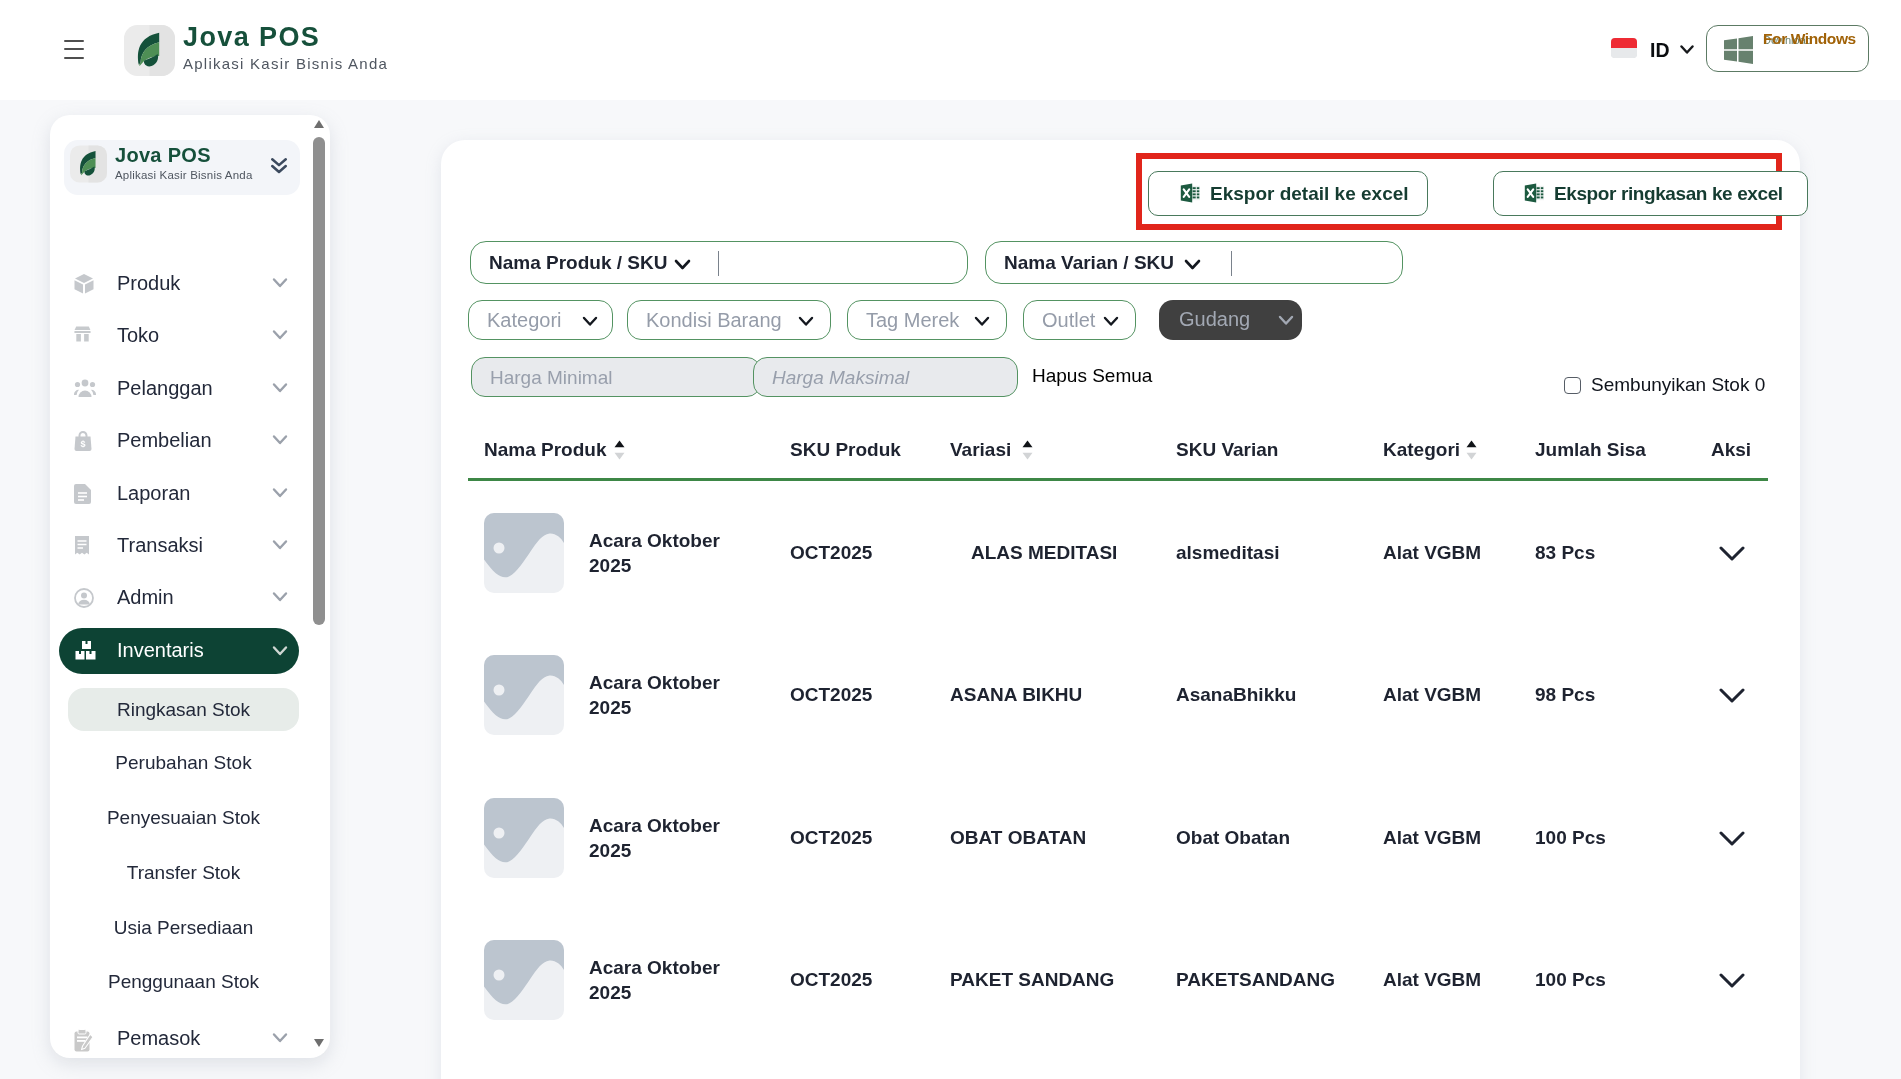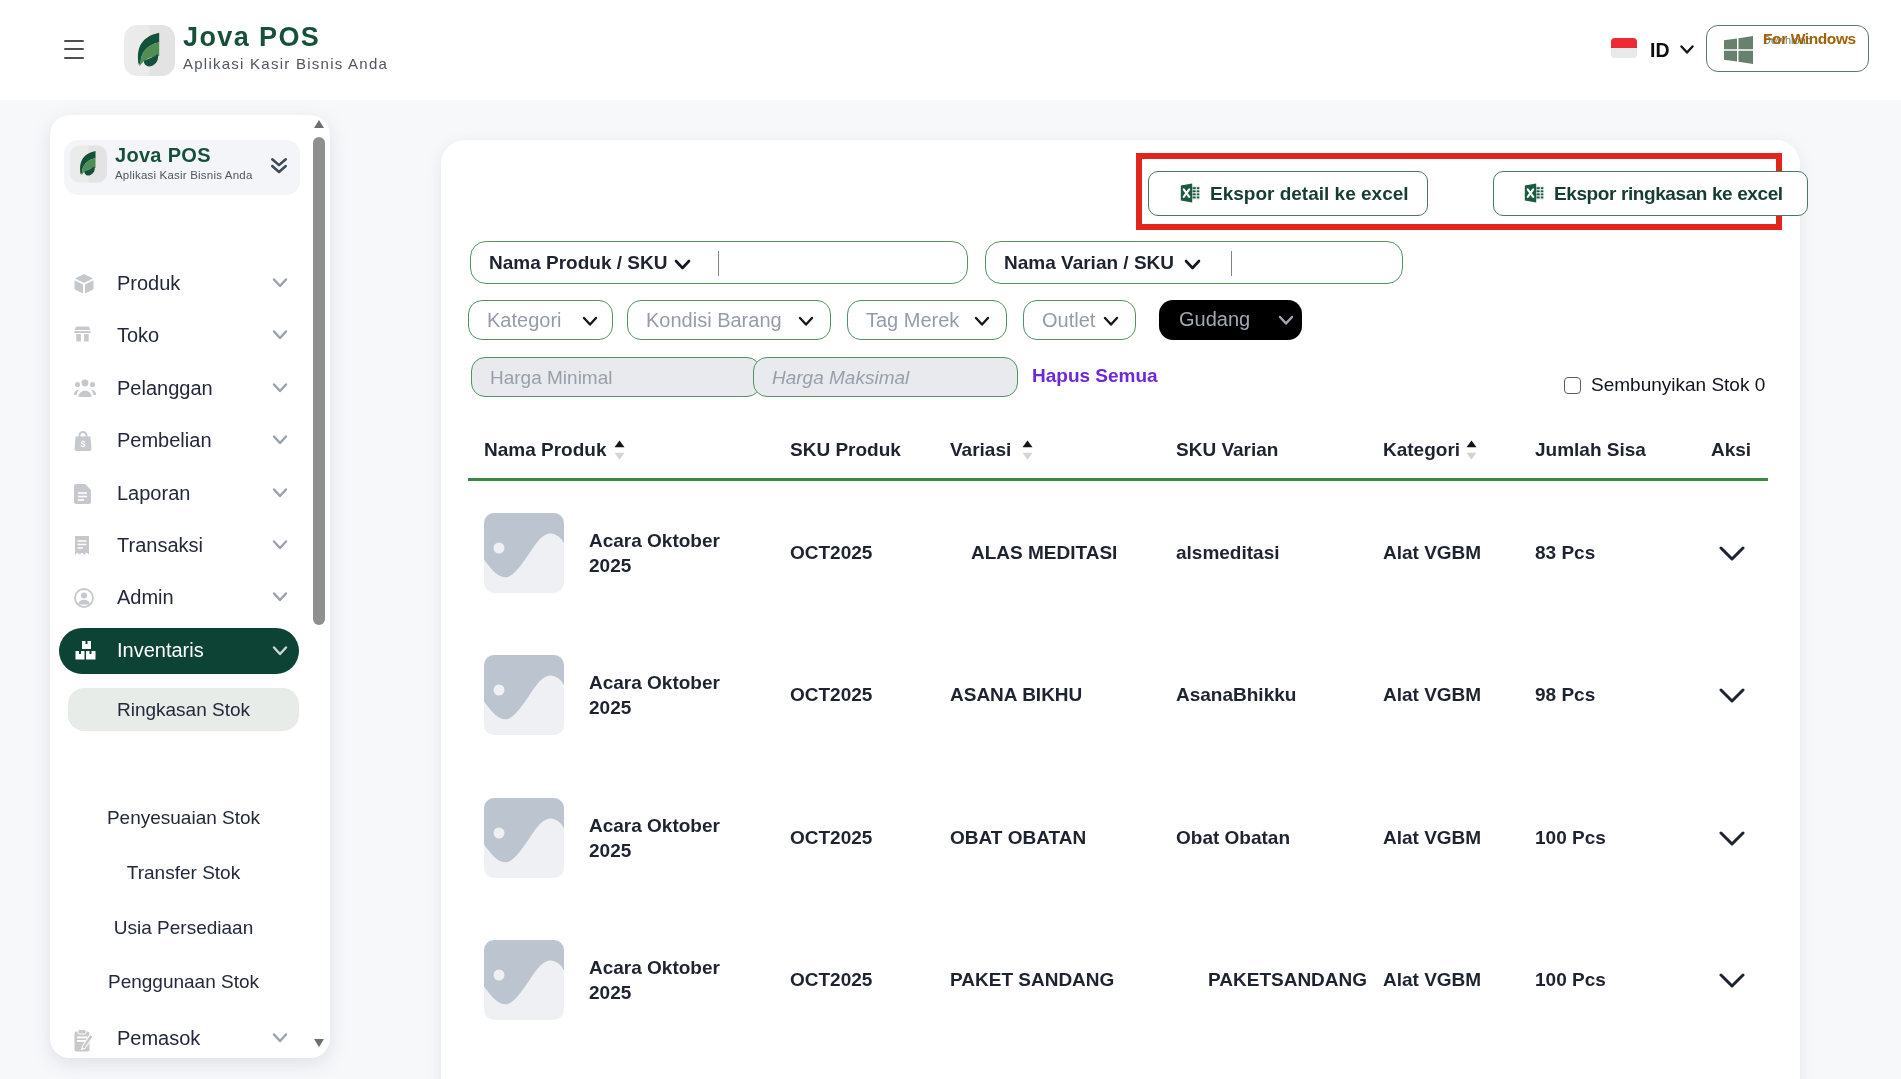--- a/index.html
+++ b/index.html
@@ -53,21 +53,21 @@
 
 .fbox1 { position:absolute; top:241px; height:43px; border:1px solid #549362; border-radius:16px; background:#fff; }
 .fbox1 .lab { position:absolute; top:10px; font-size:19px; font-weight:600; color:#1e2330; white-space:nowrap; }
 .fbox1 .caret { position:absolute; top:9px; width:1.2px; height:25px; background:#7a828c; }
 
 .pill { position:absolute; top:300px; height:40px; border:1px solid #549362; border-radius:14px; background:#fff; }
 .pill .lab { position:absolute; top:8px; font-size:20px; color:#959ca9; white-space:nowrap; }
 .pill2 { position:absolute; top:357px; height:40px; border:1px solid #549362; border-radius:14px; background:#e8eaed; }
 .pill2 .lab { position:absolute; left:18px; top:9px; font-size:19px; color:#989fac; white-space:nowrap; }
 
-#hapus { position:absolute; left:1032px; top:365px; font-size:19px; font-weight:700; color:#6d28d9; }
+#hapus { position:absolute; left:1032px; top:365px; font-size:19px; font-weight:400; color:#000000; }
 #cbx { position:absolute; left:1564px; top:377px; width:17px; height:17px; border:1.5px solid #565d66; border-radius:4px; background:#fff; }
 #cbxlab { position:absolute; left:1591px; top:374px; font-size:19px; color:#10141c; }
 
 .th { position:absolute; top:439px; font-size:19px; font-weight:700; color:#1e2330; }
 #greenline { position:absolute; left:468px; top:478px; width:1300px; height:3px; background:#3d8746; }
 
 .cell { position:absolute; font-size:19px; font-weight:600; color:#1e2330; white-space:nowrap; }
 .ph { position:absolute; left:484px; width:80px; height:80px; }
 .rowch { position:absolute; left:1719px; }
 </style>
@@ -223,20 +223,21 @@
           <path d="M11 11 h9.5 v8.5 H11 Z M14.5 11 h2 v3 h-2 Z" fill-rule="evenodd"></path>
         </g>
       </svg>
     <div class="mtx">Inventaris</div>
     <svg class="mch" width="16" height="12" viewBox="0 0 16 12">
         <path d="M2 2.5 L8 9 L14 2.5" fill="none" stroke="#cfd6d2" stroke-width="2.4" stroke-linecap="round" stroke-linejoin="round"></path>
       </svg>
   </div>
 
   <div class="sub" id="sub0" style="top:573px">Ringkasan Stok</div>
+  <div class="sub" style="top:626px">Perubahan Stok</div>
   <div class="sub" style="top:681px">Penyesuaian Stok</div>
   <div class="sub" style="top:736px">Transfer Stok</div>
   <div class="sub" style="top:791px">Usia Persediaan</div>
   <div class="sub" style="top:845px">Penggunaan Stok</div>
 
   <div class="mitem" style="top:901px">
     <svg class="mic" width="20" height="23" viewBox="0 0 20 23">
         <rect x="0.5" y="2.5" width="15" height="20" rx="2" fill="#c9c9c9"></rect>
         <rect x="4" y="0.5" width="8" height="4.5" rx="1.2" fill="#c9c9c9" stroke="#fff" stroke-width="1"></rect>
         <rect x="3" y="7.5" width="10.5" height="1.8" fill="#fff"></rect>
@@ -322,21 +323,21 @@
   <svg class="abs" style="left:126px;top:15px" width="16" height="11" viewBox="0 0 16 11">
       <path d="M2 2 L8 8.5 L14 2" fill="none" stroke="#14181f" stroke-width="2.4" stroke-linecap="round" stroke-linejoin="round"></path>
     </svg>
 </div>
 <div class="pill" style="left:1023px;width:113px;">
   <div class="lab" style="left:18px">Outlet</div>
   <svg class="abs" style="left:79px;top:15px" width="16" height="11" viewBox="0 0 16 11">
       <path d="M2 2 L8 8.5 L14 2" fill="none" stroke="#14181f" stroke-width="2.4" stroke-linecap="round" stroke-linejoin="round"></path>
     </svg>
 </div>
-<div class="pill" style="left:1159px;width:143px;border:none;background:#000000;">
+<div class="pill" style="left:1159px;width:143px;border:none;background:#404040;">
   <div class="lab" style="left:20px;color:#a2a8b3">Gudang</div>
   <svg class="abs" style="left:119px;top:15px" width="16" height="11" viewBox="0 0 16 11">
       <path d="M2 2 L8 8.5 L14 2" fill="none" stroke="#a2a8b3" stroke-width="2.4" stroke-linecap="round" stroke-linejoin="round"></path>
     </svg>
 </div>
 
 <div class="pill2" style="left:471px;width:290px;">
     <div class="lab">Harga Minimal</div>
   </div>
 <div class="pill2" style="left:753px;width:265px;font-style:italic;">
@@ -445,21 +446,21 @@
       </defs>
       <g clip-path="url(#cp4)">
         <rect width="80" height="80" fill="#eef0f3"></rect>
         <path d="M0 0 H80 V30 C77 24.5 71.5 20 65.5 20.5 C58 21.5 53 29 46.5 38.5 C40 48 33 59.5 25 63.5 C18.5 66.5 11 62 0 46.5 Z" fill="#bcc5cf"></path>
         <circle cx="15" cy="35" r="5.5" fill="#eef0f3"></circle>
       </g>
     </svg>
   <div class="cell" style="left:589px;top:955px;line-height:25px;">Acara Oktober<br>2025</div>
   <div class="cell" style="left:790px;top:969px;">OCT2025</div>
   <div class="cell" style="left:950px;top:969px;">PAKET SANDANG</div>
-  <div class="cell" style="left:1176px;top:969px;margin-left:32px;">PAKETSANDANG</div>
+  <div class="cell" style="left:1176px;top:969px;">PAKETSANDANG</div>
   <div class="cell" style="left:1383px;top:969px;">Alat VGBM</div>
   <div class="cell" style="left:1535px;top:969px;">100 Pcs</div>
   <svg class="rowch" style="top:973px" width="26" height="15" viewBox="0 0 26 15">
       <path d="M2 2 L13 13 L24 2" fill="none" stroke="#1e2330" stroke-width="3" stroke-linecap="round" stroke-linejoin="round"></path>
     </svg>
 </div>
 
 <svg class="abs" style="left:124px;top:25px" width="51" height="51" viewBox="0 0 100 100">
   <rect width="100" height="100" rx="26" fill="#ebebeb"></rect>
   <path d="M50 0 H74 A26 26 0 0 1 100 26 V74 A26 26 0 0 1 74 100 H50 Z" fill="#e3e3e3"></path>

